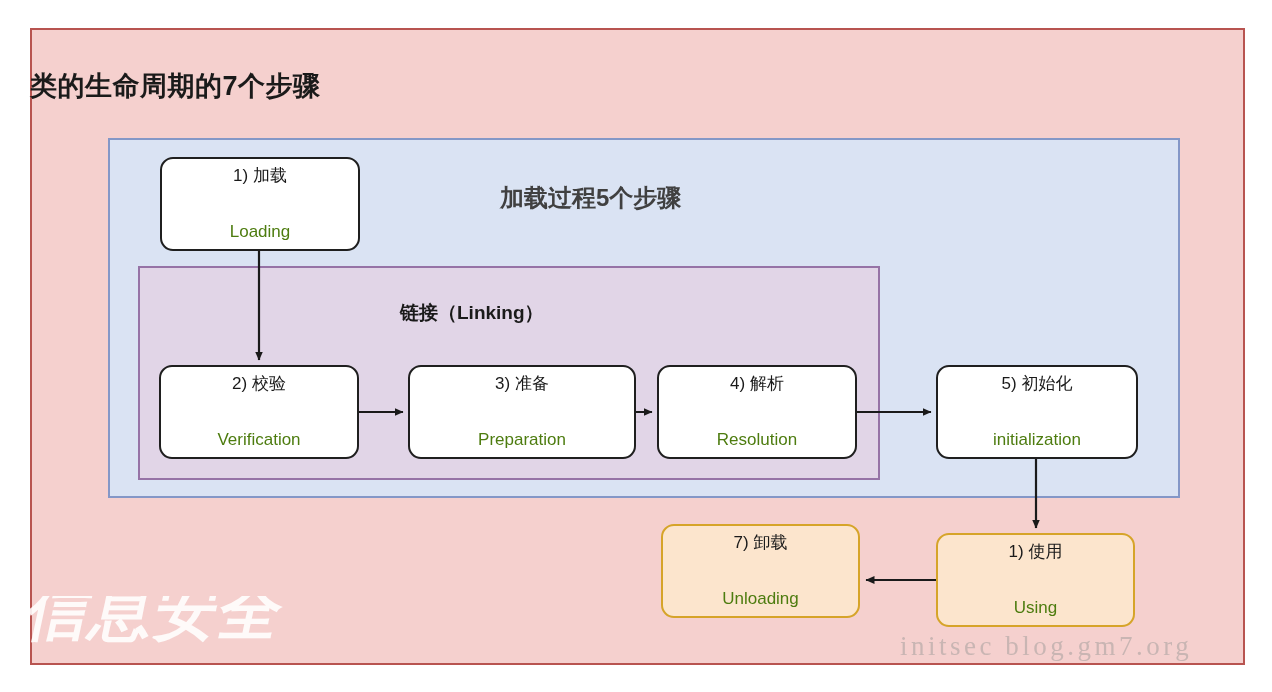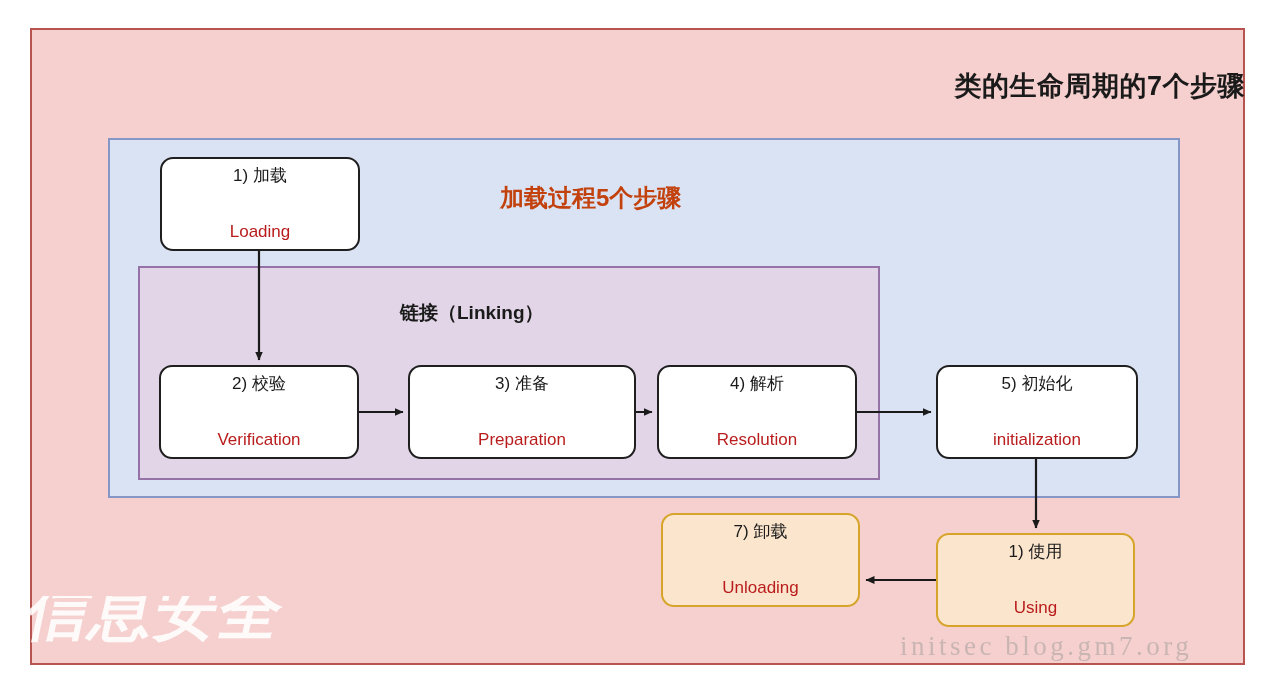--- a/index.html
+++ b/index.html
@@ -58,34 +58,34 @@
     border: 2px solid #9673a6;
     box-sizing: border-box;
   }
 
   
   .title-main {
     position: absolute;
     left: 30px;
     top: 68px;
     width: 1215px;
-    text-align: right;
+    text-align: left;
     font-size: 27px;
     font-weight: bold;
     color: #1a1a1a;
     letter-spacing: 0.5px;
     white-space: nowrap;
   }
   .title-blue {
     position: absolute;
     left: 500px;
     top: 182px;
     font-size: 24px;
     font-weight: bold;
-    color: #c2410c;
+    color: #404040;
     white-space: nowrap;
   }
   .title-purple {
     position: absolute;
     left: 400px;
     top: 300px;
     font-size: 19px;
     font-weight: bold;
     color: #1a1a1a;
     white-space: nowrap;
@@ -104,39 +104,39 @@
     text-align: center;
     gap: 34px;
   }
   .node .cn {
     font-size: 17px;
     color: #1a1a1a;
     white-space: nowrap;
   }
   .node .en {
     font-size: 17px;
-    color: #b91c1c;
+    color: #4d7c0f;
     white-space: nowrap;
   }
   .node.white {
     background: #ffffff;
     border: 2px solid #1f1f1f;
   }
   .node.orange {
     background: #fce5cd;
     border: 2px solid #d6a429;
   }
 
   #node-1 { left: 160px; top: 157px;  width: 200px; height: 94px; }
   #node-2 { left: 159px; top: 365px;  width: 200px; height: 94px; }
   #node-3 { left: 408px; top: 365px;  width: 228px; height: 94px; }
   #node-4 { left: 657px; top: 365px;  width: 200px; height: 94px; }
   #node-5 { left: 936px; top: 365px;  width: 202px; height: 94px; }
   #node-6 { left: 936px; top: 533px;  width: 199px; height: 94px; }
-  #node-7 { left: 661px; top: 513px;  width: 199px; height: 94px; }
+  #node-7 { left: 661px; top: 524px;  width: 199px; height: 94px; }
 
   
   #arrows {
     position: absolute;
     left: 0; top: 0;
     width: 1272px;
     height: 692px;
     pointer-events: none;
   }
 

